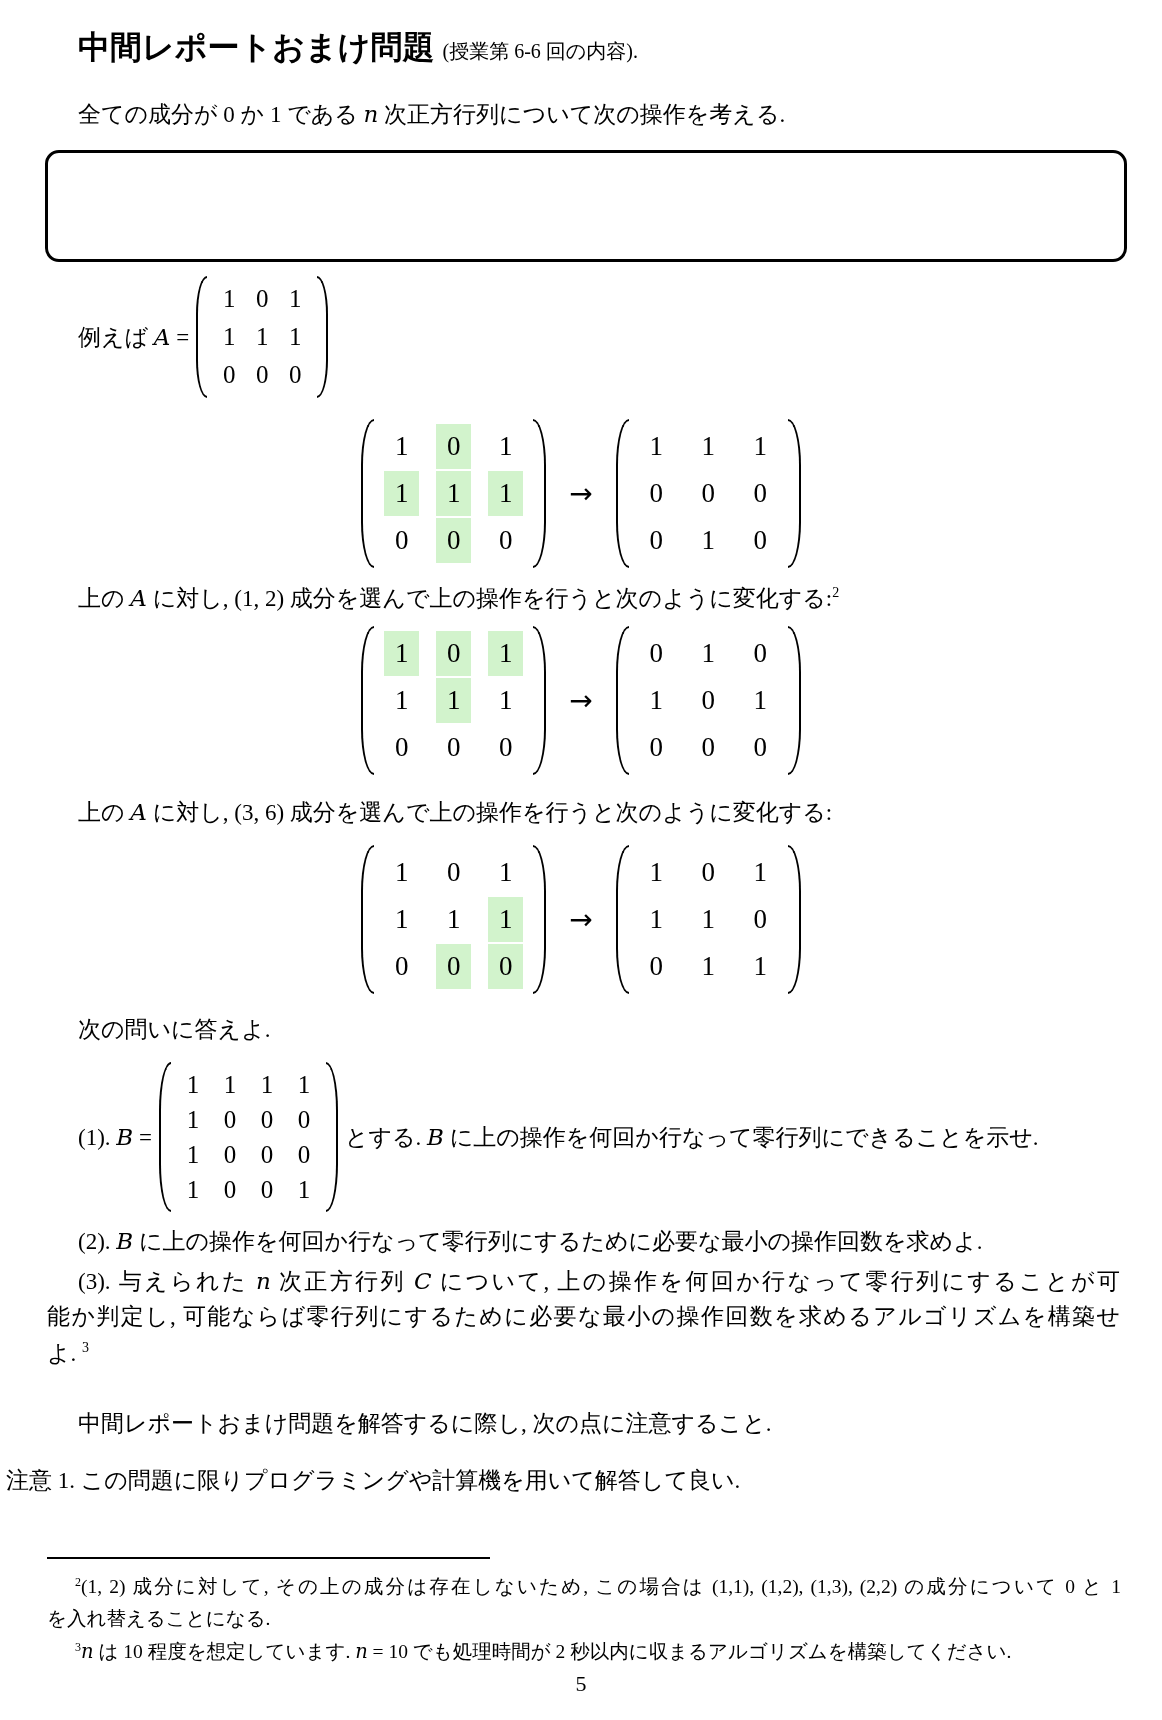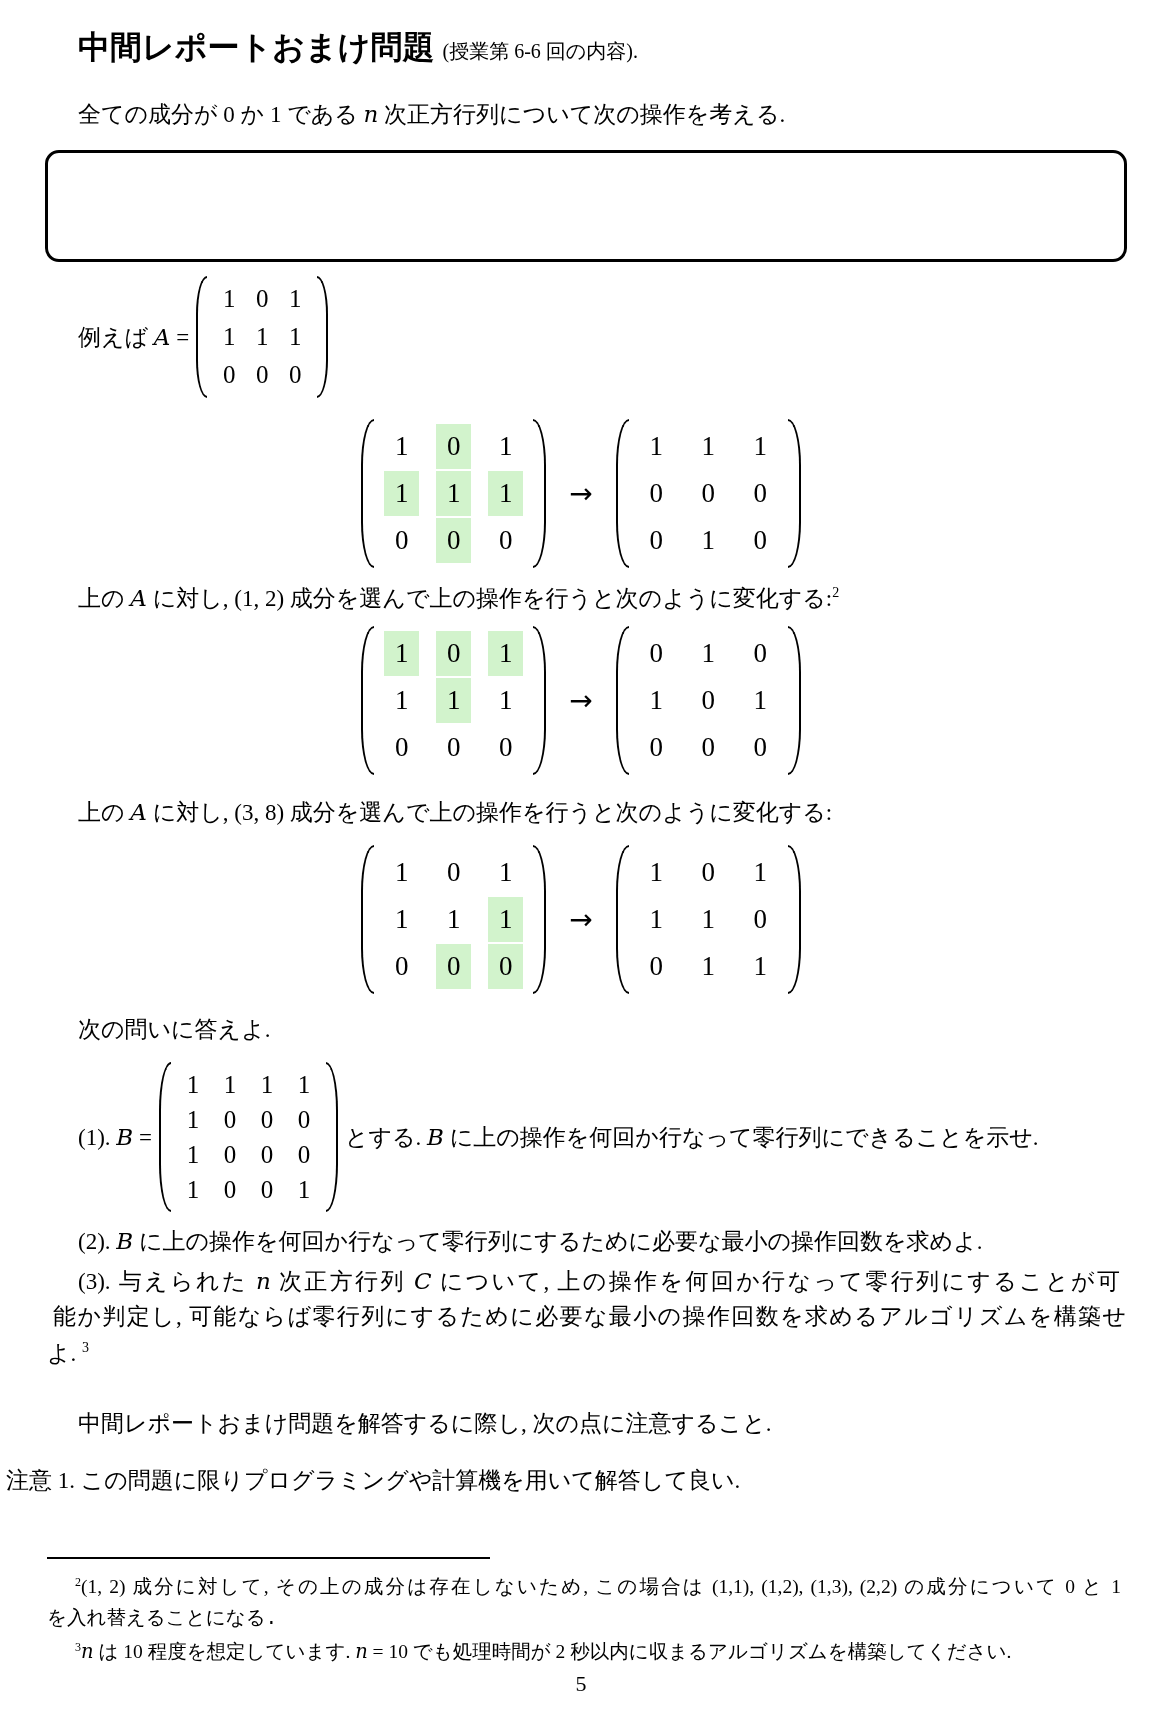--- a/index.html
+++ b/index.html
@@ -64,30 +64,30 @@
 
   
   .p-intro  { left:78px; top:97px; }
   .p-12     { left:78px; top:581px; }
   .p-33     { left:78px; top:795px; }
   .p-qintro { left:78px; top:1012px; }
   .example-row { left:78px; top:276px; }
   .q1-row   { left:78px; top:1062px; }
   .p-q2     { left:78px; top:1224px; }
   .q3l1 { left:78px; top:1264px; width:1042px; }
-  .q3l2 { left:47px; top:1299px; width:1073px;margin-left:6px; }
+  .q3l2 { left:47px; top:1299px; width:1073px; }
   .q3l3 { left:47px; top:1336px; }
   .p-note   { left:78px; top:1406px; }
   .p-remark { left:6px;  top:1463px; }
 
   
   .frule { left:47px; top:1557px; width:443px; height:2px; background:#000; }
   .fn { font-size:19.5px; line-height:32px; }
   .fn2l1 { left:75px; top:1571px; width:1046px; }
-  .fn2l2 { left:47px; top:1603px;font-family:Liberation Mono, monospace; }
+  .fn2l2 { left:47px; top:1603px; }
   .fn3   { left:75px; top:1636px; }
 
   .pageno { left:0; top:1671px; width:1162px; text-align:center; font-size:22px; }
 </style>
 </head>
 <body>
 
 <div class="abs title">
   <span class="title-main">中間レポートおまけ問題</span><span class="title-sub">(授業第 6-6 回の内容).</span>
 </div>
@@ -179,21 +179,21 @@
         <span class="mcell">0</span>
         <span class="mcell">1</span>
         <span class="mcell">0</span>
         <span class="mcell">0</span>
         <span class="mcell">0</span>
       </span>
       <span class="paren pr"></span>
     </span>
 </div>
 
-<div class="abs line p-33"><span>上の </span><span class="mi">A</span><span> に対し, (3, 8) 成分を選んで上の操作を行うと次のように変化する:</span></div>
+<div class="abs line p-33"><span>上の </span><span class="mi">A</span><span> に対し, (3, 6) 成分を選んで上の操作を行うと次のように変化する:</span></div>
 
 <div class="row display-row" style="top:845px">
   <span class="matrix mat-d">
       <span class="paren pl"></span>
       <span class="mgrid" style="grid-template-columns: repeat(3, auto);">
         <span class="mcell">1</span>
         <span class="mcell">0</span>
         <span class="mcell">1</span>
         <span class="mcell">1</span>
         <span class="mcell">1</span>

